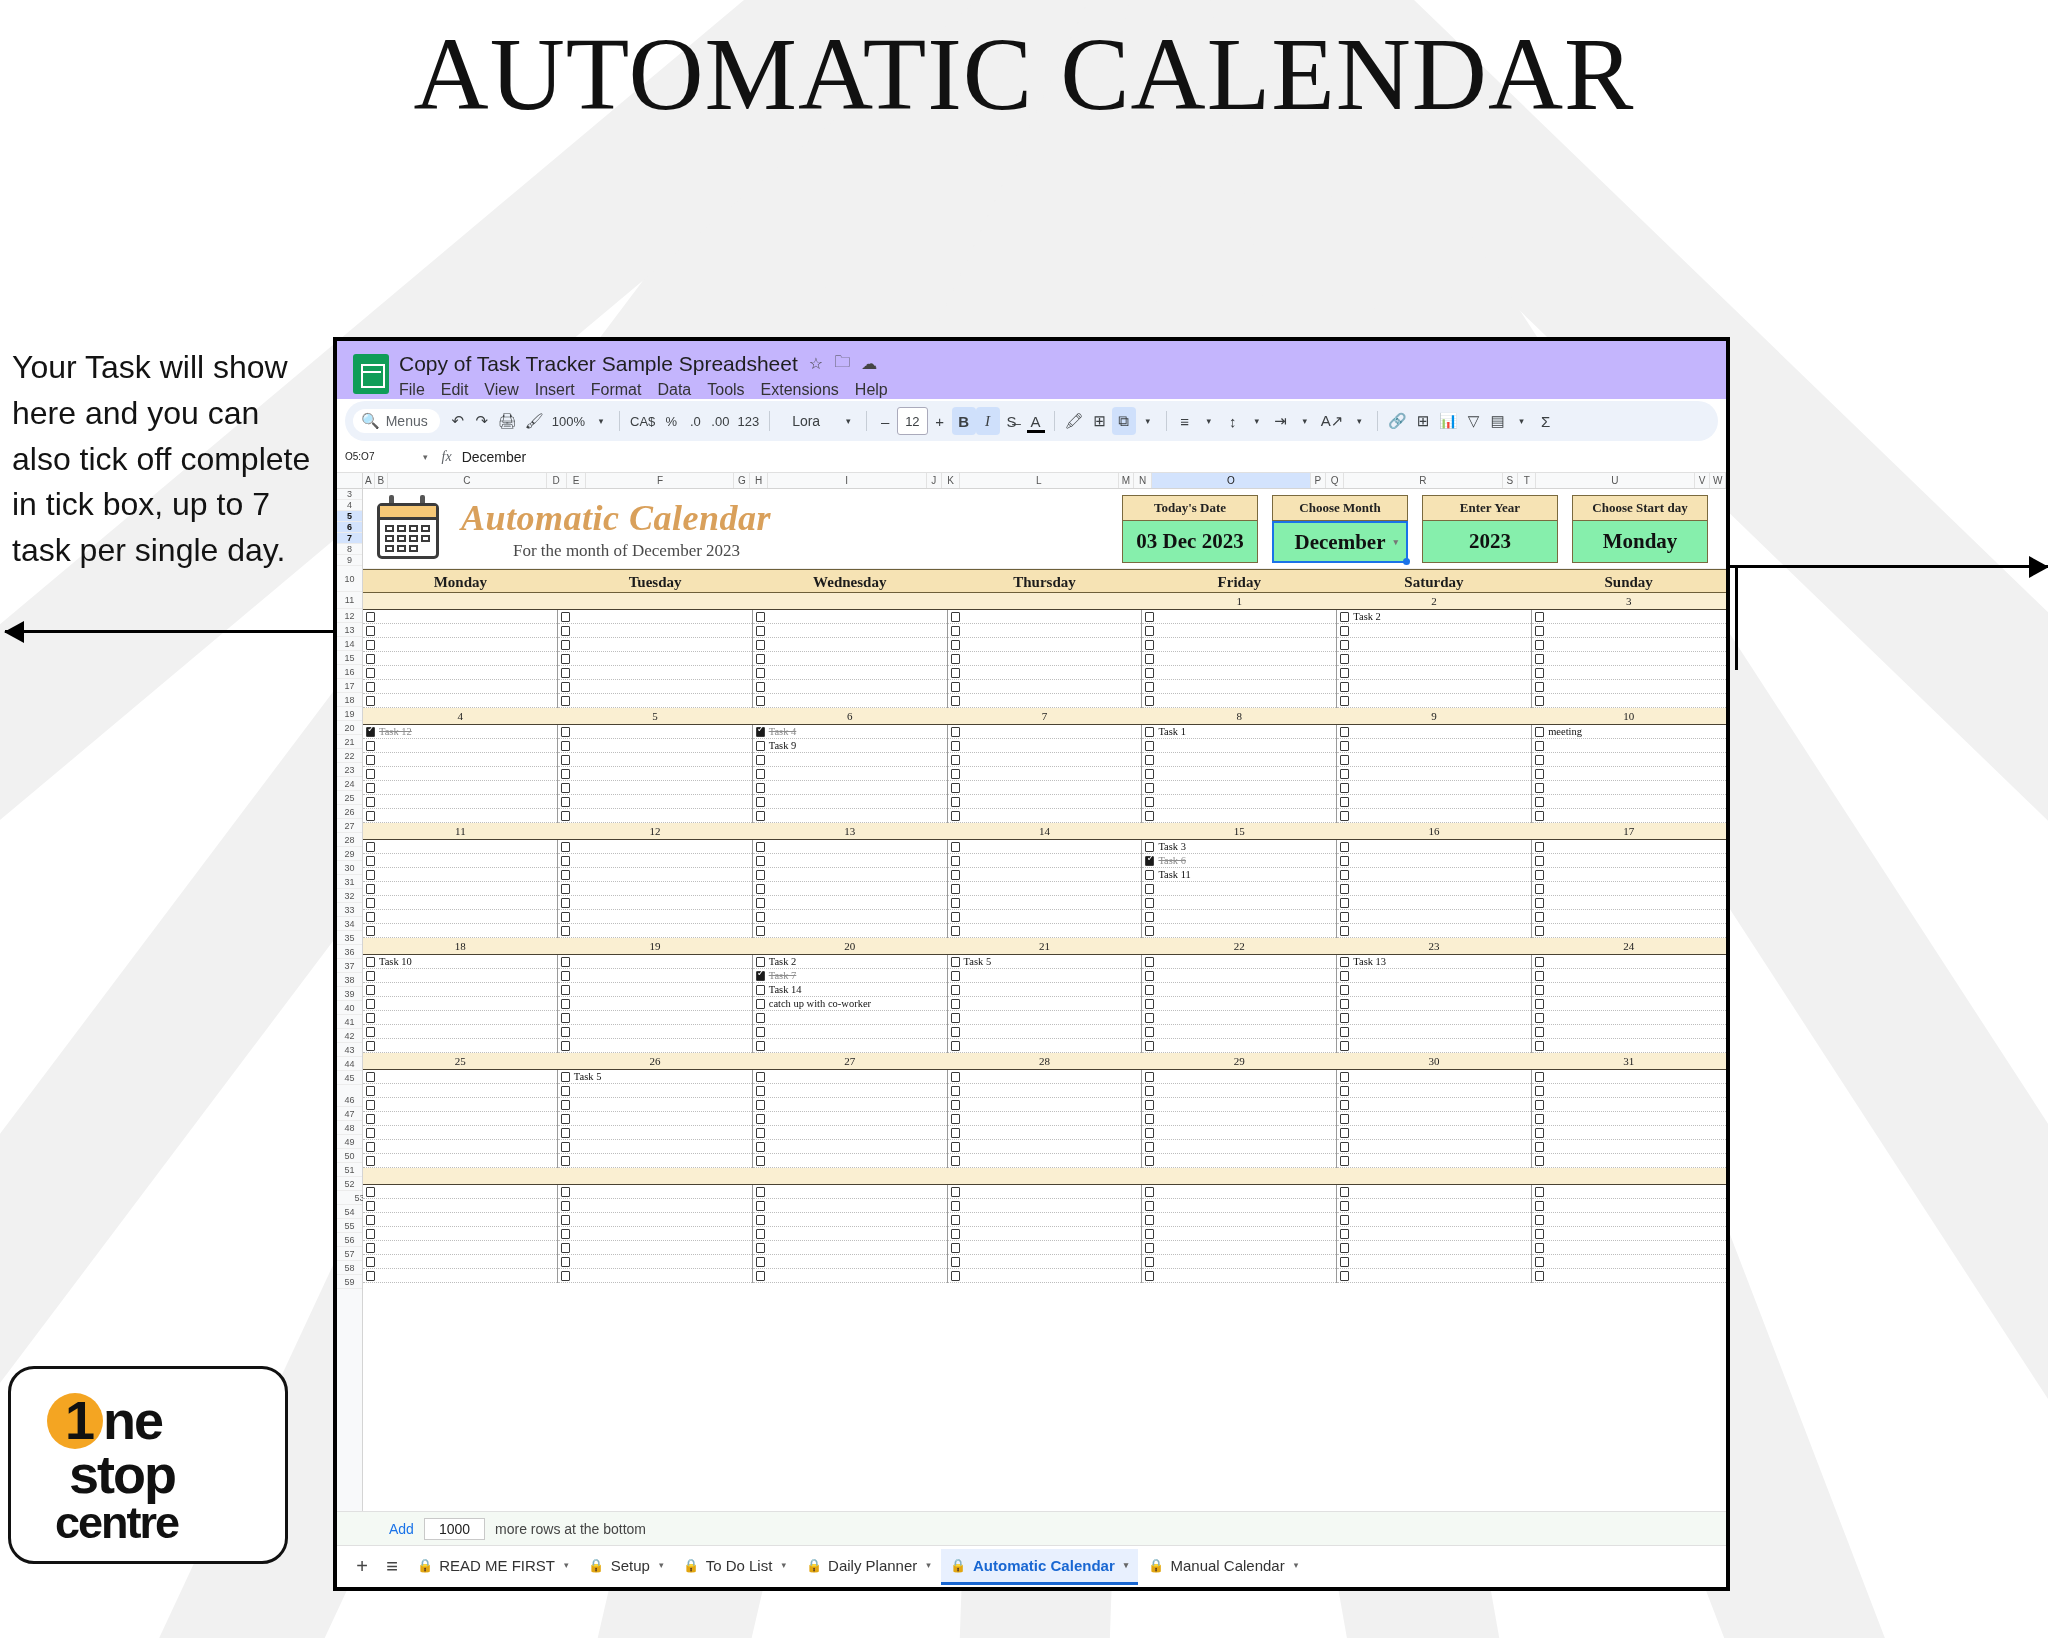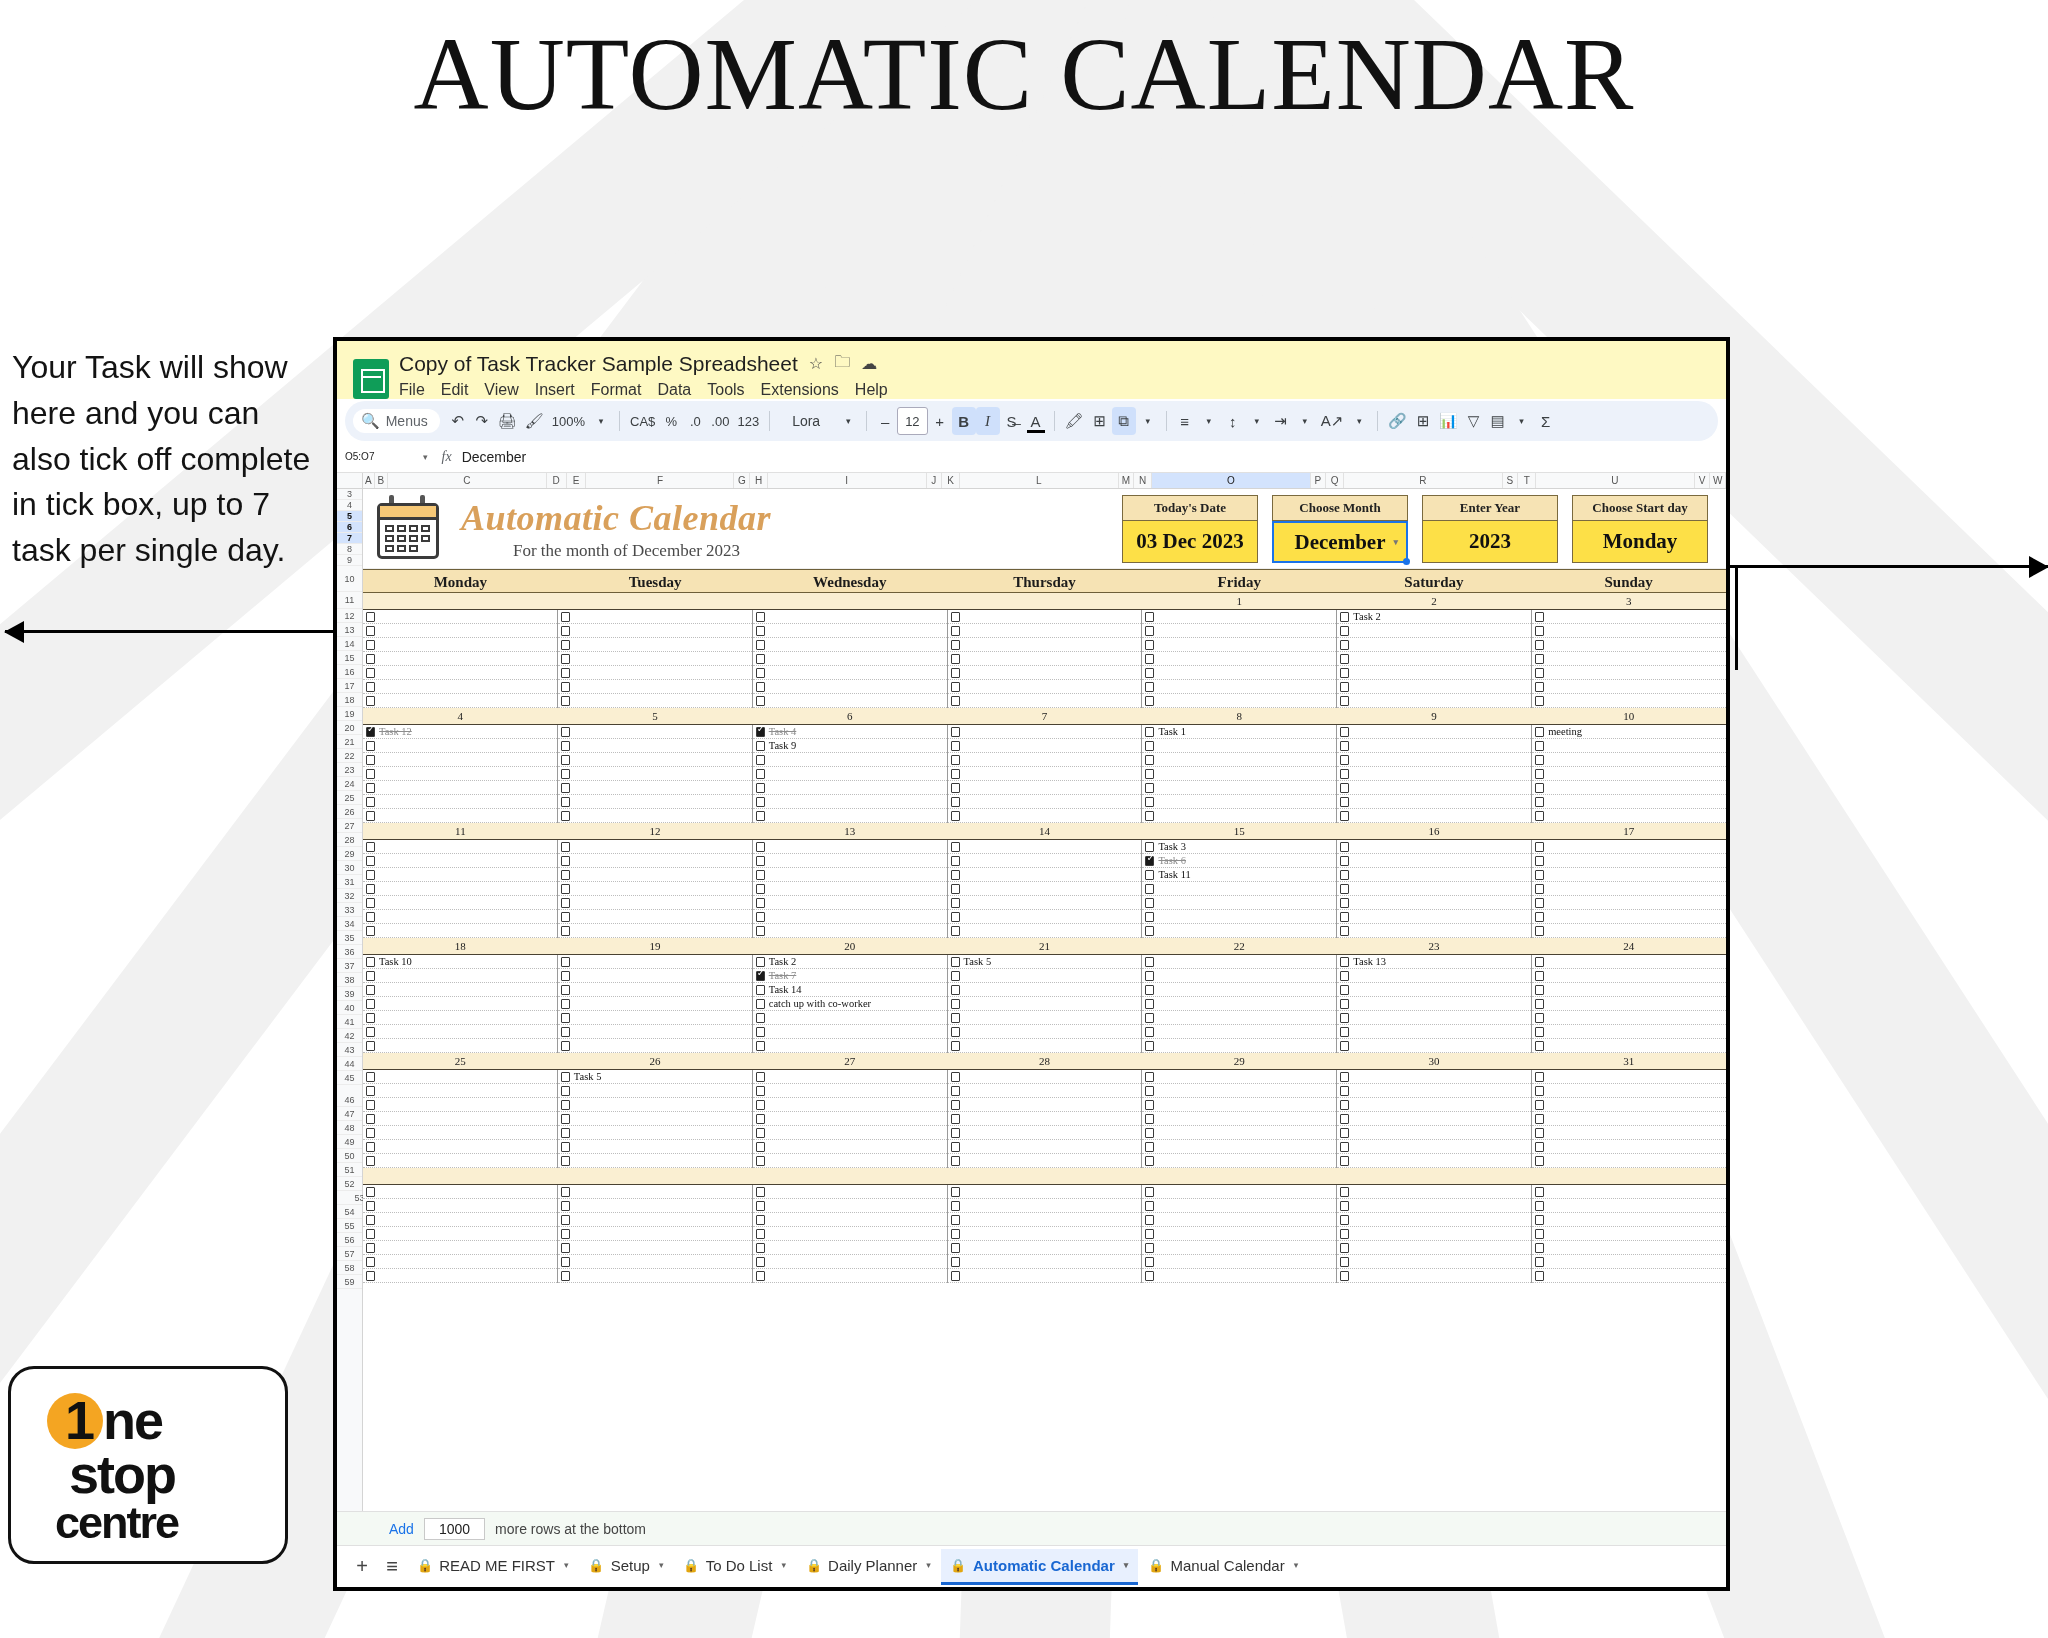--- a/index.html
+++ b/index.html
@@ -56,21 +56,21 @@
   .logo-row2{ font-size:54px; font-weight:700; color:#111; letter-spacing:-2px; line-height:0.96; margin-top:2px; margin-left:22px;}
   .logo-row3{ font-size:45px; font-weight:700; color:#111; letter-spacing:-2px; line-height:0.96; margin-left:8px;}
 
   
   .ss {
     position:absolute; left:333px; top:337px; width:1397px; height:1254px;
     background:#fff; border:4px solid #000; z-index:6; overflow:hidden;
     display:flex; flex-direction:column;
   }
   
-  .ss-titlebar { height:58px; display:flex; align-items:flex-end; padding:9px 0 0 10px; background:#fef9c3;}
+  .ss-titlebar { height:58px; display:flex; align-items:flex-start; padding:9px 0 0 10px; background:#c4b5fd;}
   .gs-icon{ width:36px;height:40px;background:#0F9D58;border-radius:3px; position:relative; margin:4px 10px 0 6px;}
   .gs-icon::after{ content:""; position:absolute; left:8px; top:10px; width:20px;height:20px;
     border:2px solid #fff; }
   .gs-icon::before{ content:""; position:absolute; left:8px; top:17px; width:20px;height:2px; background:#fff; z-index:2;}
   .ttl-wrap{ display:flex; flex-direction:column; gap:3px; }
   .doc-title-row{ display:flex; align-items:center; gap:11px; }
   .doc-title{ font-size:21px; color:#1f1f1f; }
   .ttl-ico{ font-size:16px; color:#444; }
   .menu-row{ display:flex; gap:16px; font-size:16px; color:#333; margin-top:1px;}
   .menu-row span{ cursor:default; }
@@ -128,21 +128,21 @@
   .cal-ico .dots i{display:block;width:9px;height:7px;border:2px solid #3b3b3b;}
   .cal-title{ margin-left:22px; }
   .cal-title .big{ font-family:"Liberation Serif",serif; font-style:italic; font-weight:700;
     font-size:36px; color:#D9A05B; letter-spacing:0.5px; }
   .cal-title .sub{ font-family:"Liberation Serif",serif; font-size:17px; color:#4a4a4a; margin-left:52px; margin-top:2px;}
 
   .ctrls{ position:absolute; right:18px; top:6px; display:flex; gap:14px; }
   .ctrl{ width:136px; }
   .ctrl .c-h{ background:#F6E3B4; border:1px solid #7a6a3f; height:26px; display:flex;align-items:center;justify-content:center;
     font-family:"Liberation Serif",serif; font-weight:700; font-size:13px; color:#222;}
-  .ctrl .c-v{ background:#fde047; border:1px solid #7a6a3f; border-top:none; height:42px; display:flex;align-items:center;justify-content:center;
+  .ctrl .c-v{ background:#86efac; border:1px solid #7a6a3f; border-top:none; height:42px; display:flex;align-items:center;justify-content:center;
     font-family:"Liberation Serif",serif; font-weight:700; font-size:21px; color:#111;}
   .ctrl.sel .c-v{ border:2px solid #1a73e8; position:relative; }
   .ctrl.sel .c-v .dd{ position:absolute; right:8px; top:50%; transform:translateY(-50%); font-size:9px; color:#777;}
   .ctrl.sel .c-v::after{ content:""; position:absolute; right:-4px; bottom:-4px; width:7px;height:7px;background:#1a73e8;border-radius:50%;}
 
   
   .wk-hdr{ display:flex; background:#F6E3B4; border-top:1px solid #6d5f39; border-bottom:1px solid #6d5f39; height:24px;}
   .wk-hdr div{ flex:1; text-align:center; font-family:"Liberation Serif",serif; font-weight:700;
     font-size:15px; color:#1c1c1c; line-height:24px;}
   .datebar{ display:flex; background:#FAEFD2; height:17px; border-bottom:1.5px solid #4a4232;}

